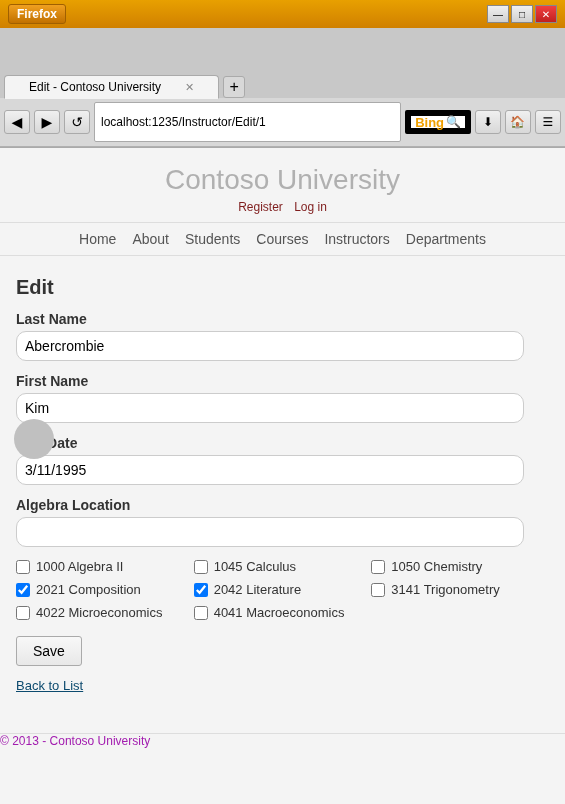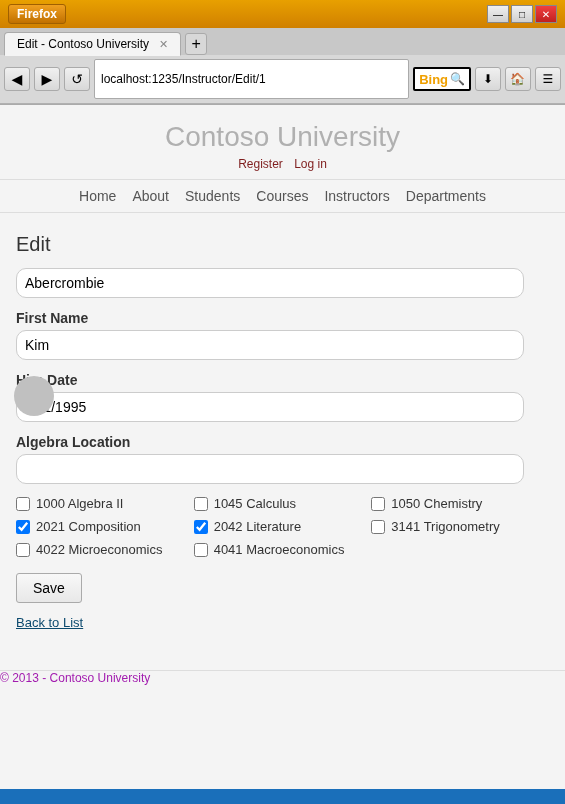--- a/index.html
+++ b/index.html
@@ -65,26 +65,27 @@
       display: flex;
       align-items: flex-end;
       padding: 4px 4px 0 4px;
       background: #c8c8c8;
     }
 
     .tab {
       background: #e8e8e8;
       border: 1px solid #aaa;
       border-bottom: none;
-      padding: 4px 12px;
+      padding: 4px 24px;
       font-size: 12px;
       border-radius: 4px 4px 0 0;
       display: flex;
       align-items: center;
-      gap: 10px;
+      gap: 24px;
+      margin-top: 43px;
     }
 
     .tab.active {
       background: #f4f4f4;
       border-bottom: 1px solid #f4f4f4;
       margin-bottom: -1px;
       z-index: 1;
     }
 
     .tab-new {
@@ -193,21 +194,21 @@
     .nav-container {
       position: relative;
     }
 
     .form-area {
       padding: 20px 16px;
     }
 
     .page-heading {
       font-size: 20px;
-      font-weight: normal;
+      font-weight: bold;
       color: #333;
       margin-bottom: 12px;
     }
 
     .form-group {
       margin-bottom: 12px;
     }
 
     .form-label {
       display: block;
@@ -301,21 +302,21 @@
       <span style="color:#888;font-size:11px;">✕</span>
     </div>
     <div class="tab-new">+</div>
   </div>
 
   <div class="nav-bar">
     <div class="nav-btn">◀</div>
     <div class="nav-btn">▶</div>
     <div class="nav-btn">↺</div>
     <input class="url-bar" type="text" value="localhost:1235/Instructor/Edit/1" style="">
-    <div style="display:flex;align-items:center;border:2px solid #000000;background:white;height:24px;border-radius:2px;padding:0 4px;gap:2px;">
+    <div style="display:flex;align-items:center;border:6px solid #000000;background:white;height:24px;border-radius:2px;padding:0 4px;gap:2px;">
       <span class="bing-logo">Bing</span>
       <span style="font-size:12px;color:#888;">🔍</span>
     </div>
     <div class="nav-btn" style="font-size:12px;">⬇</div>
     <div class="nav-btn" style="font-size:12px;">🏠</div>
     <div class="nav-btn" style="font-size:12px;">☰</div>
   </div>
 </div>
 
 <div class="page-content">
@@ -337,20 +338,21 @@
       <a href="#">Courses</a>
       <a href="#">Instructors</a>
       <a href="#">Departments</a>
     </div>
   </div>
 
   <div class="form-area">
     <div class="page-heading">Edit</div>
 
     <div class="form-group">
+      <label class="form-label">Last Name</label>
       <input type="text" class="form-input" value="Abercrombie" style="">
     </div>
 
     <div class="form-group">
       <label class="form-label">First Name</label>
       <input type="text" class="form-input" value="Kim" style="">
     </div>
 
     <div class="form-group">
       <label class="form-label">Hire Date</label>

